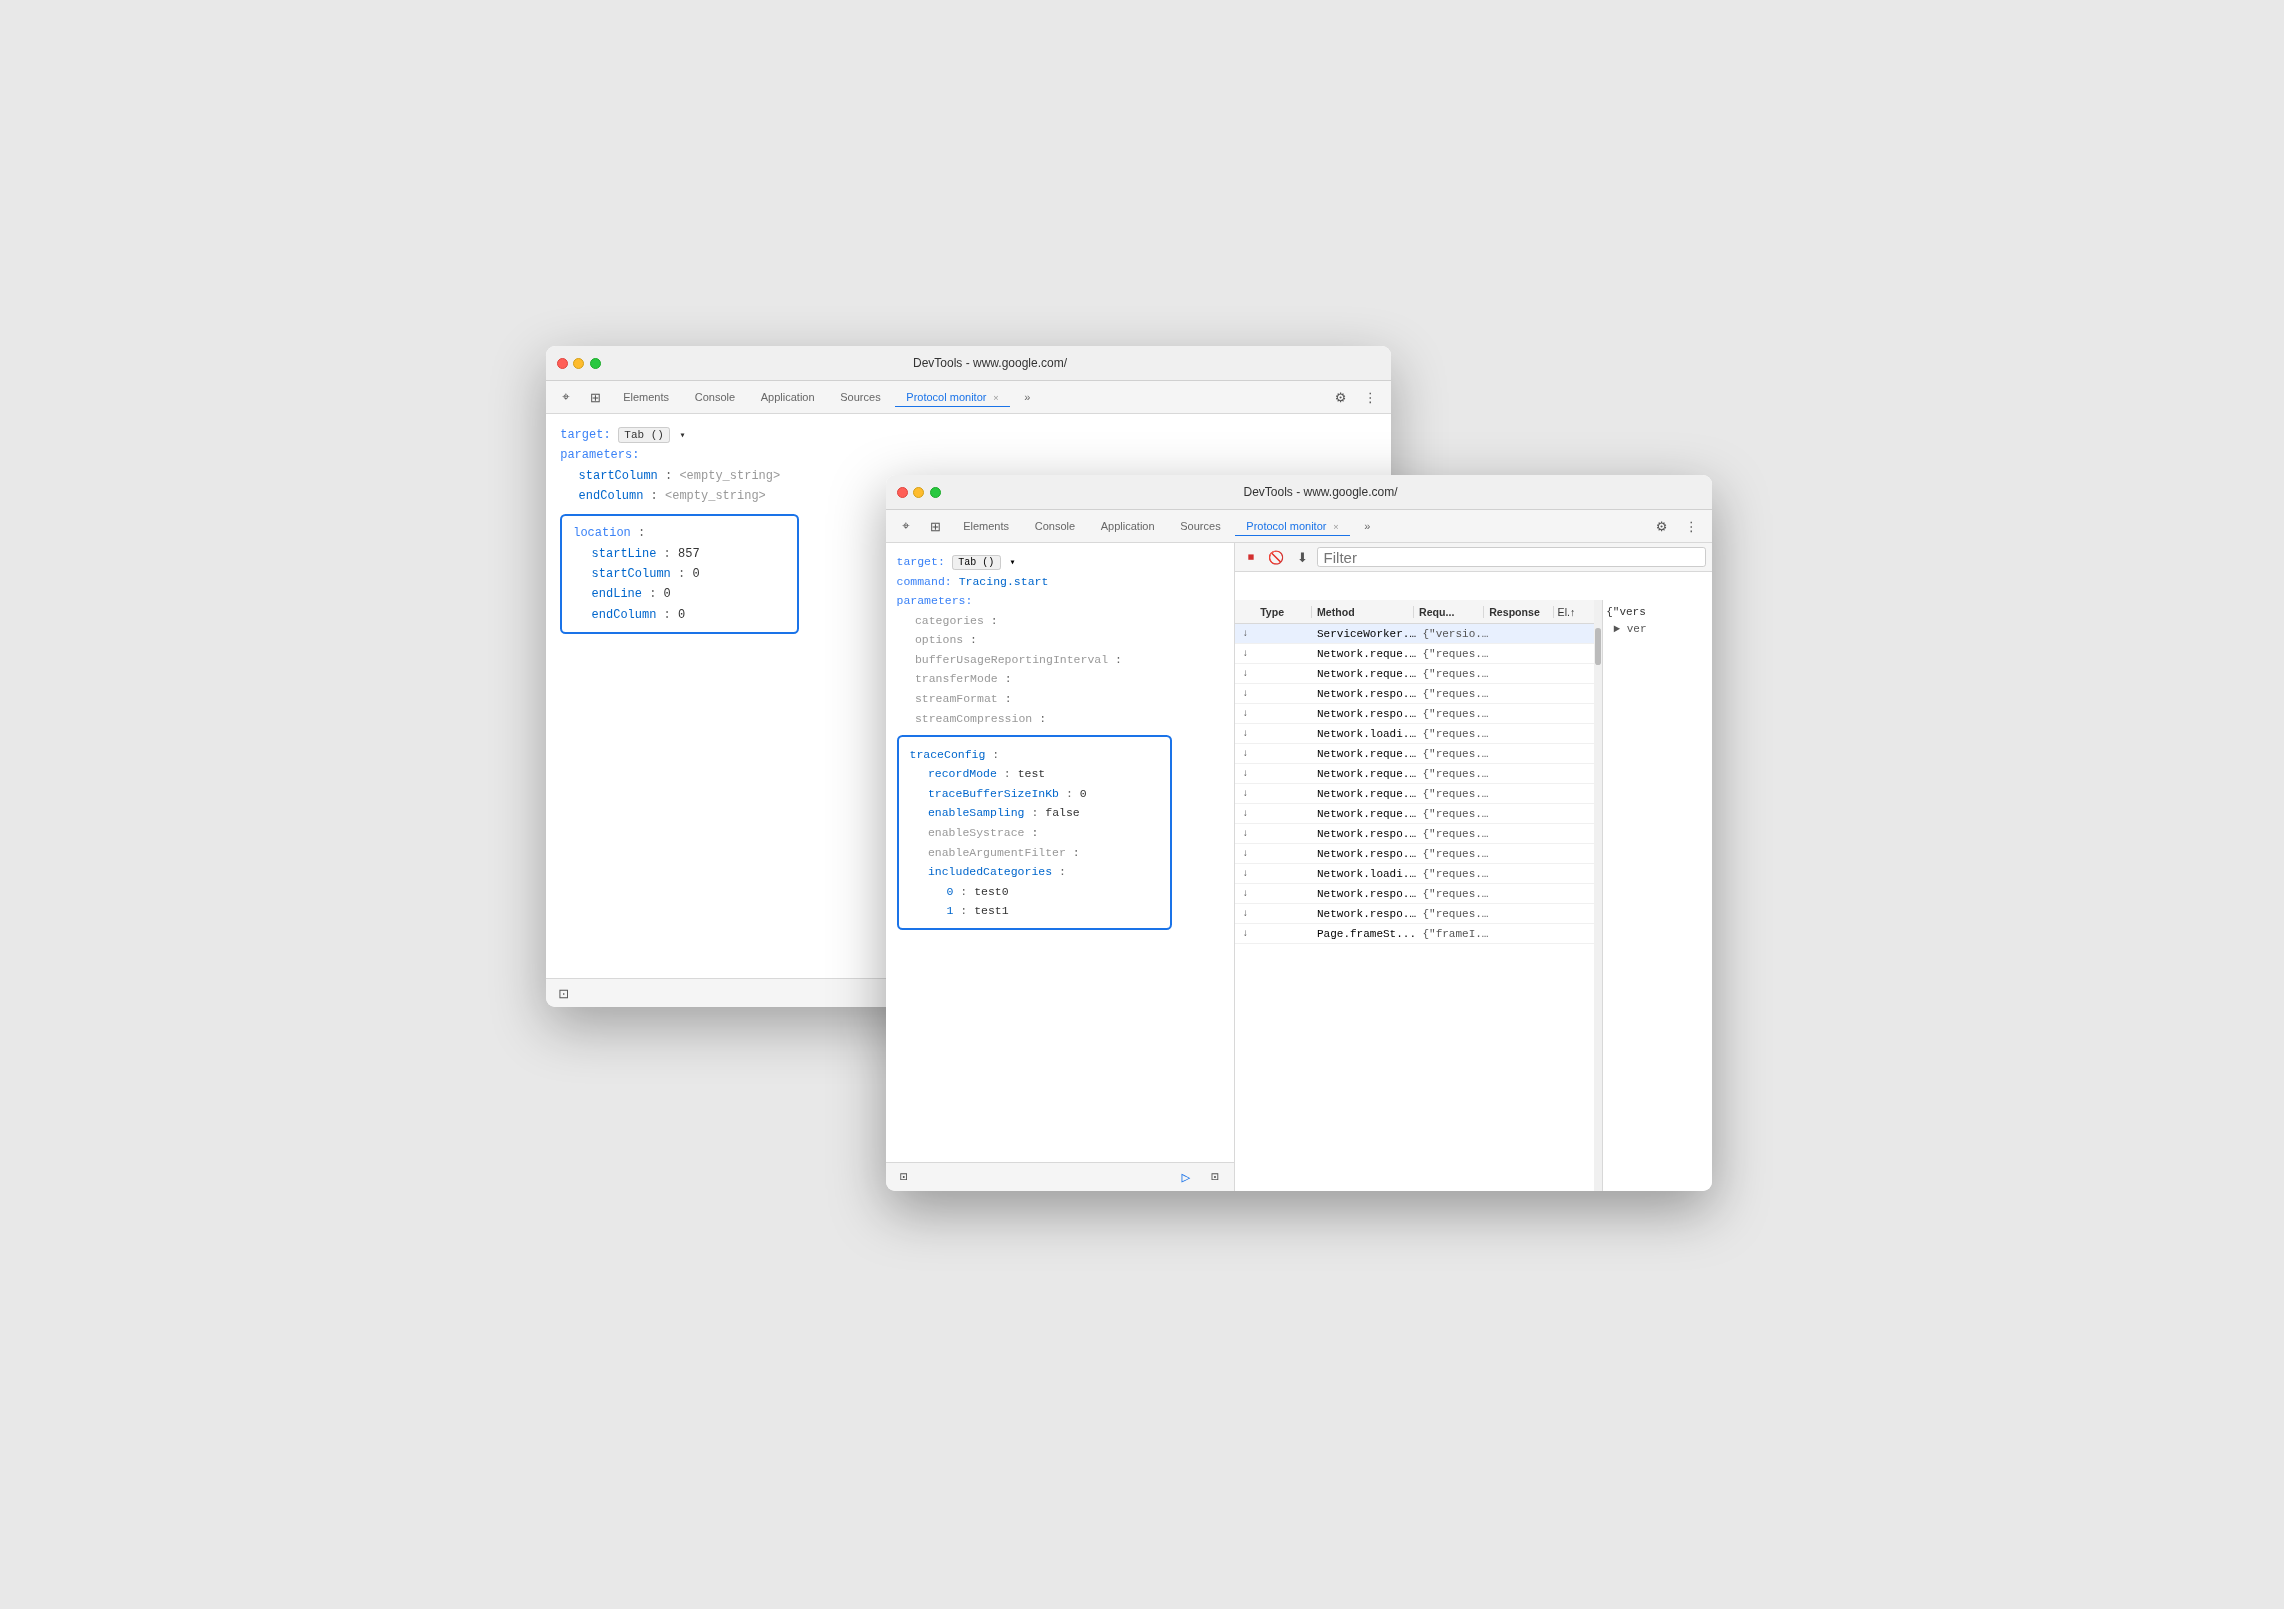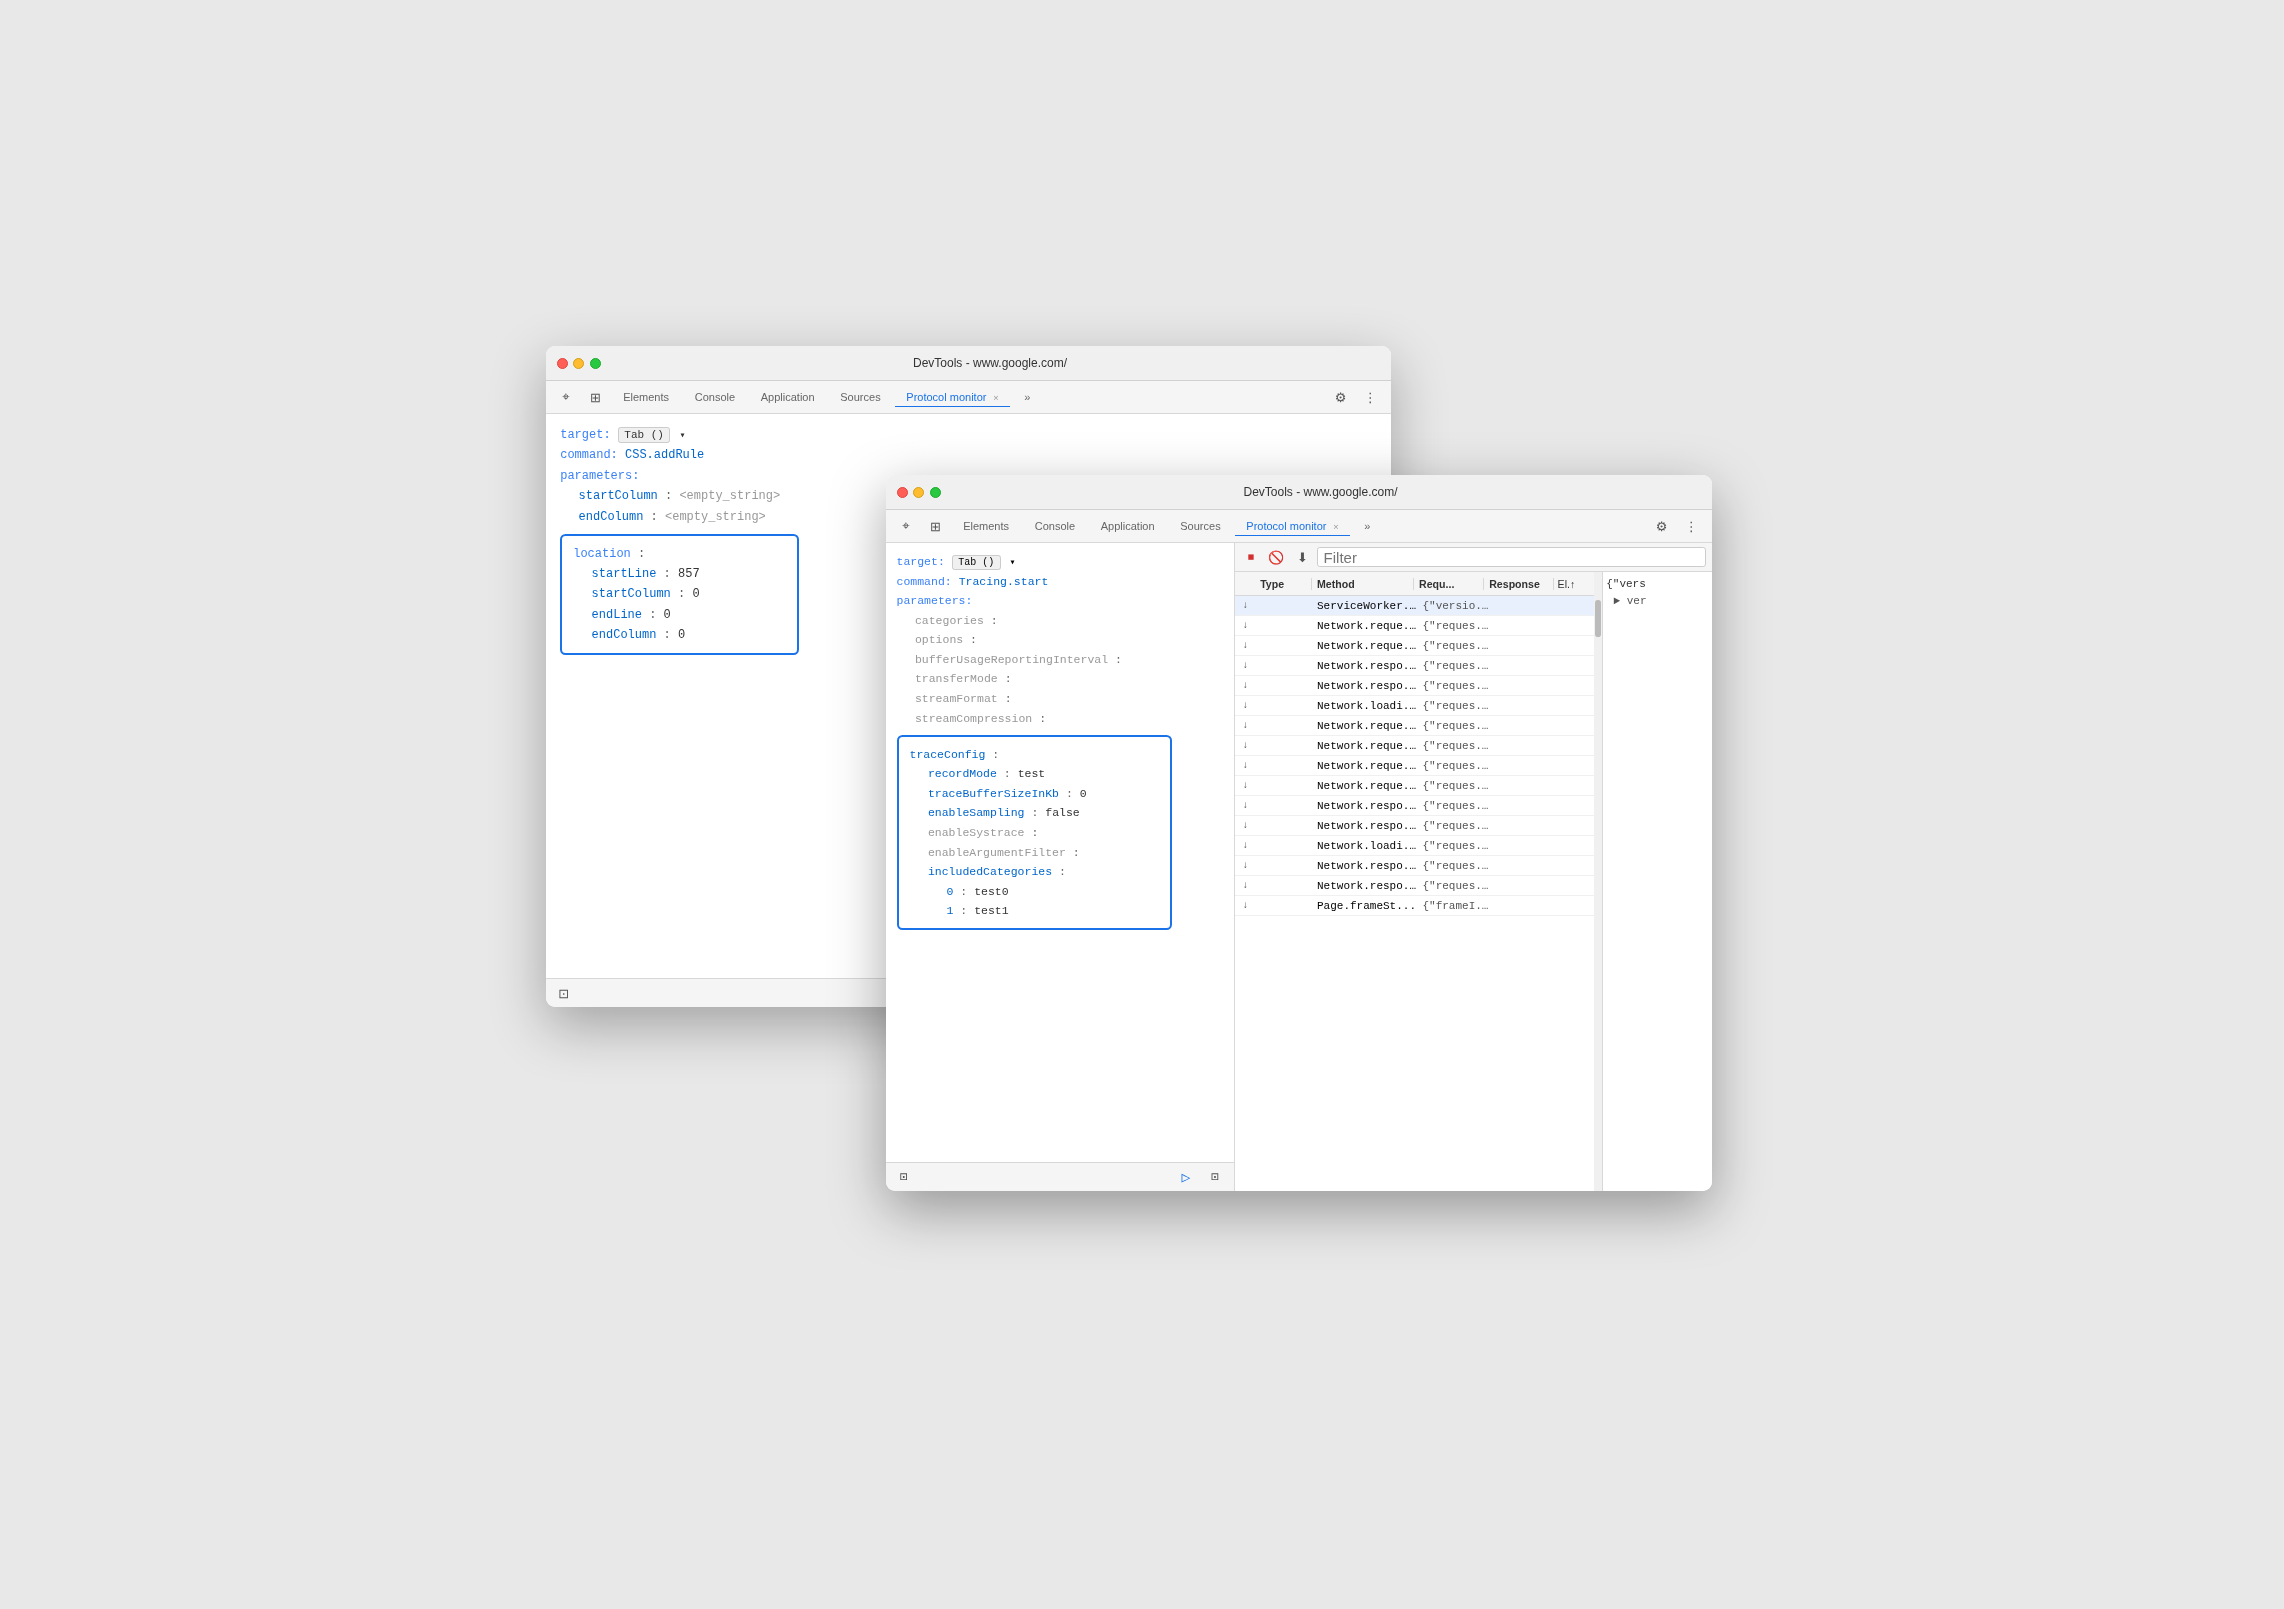--- a/index.html
+++ b/index.html
@@ -288,20 +288,21 @@
       padding: 3.7px;
       background: #fff;
       overflow: hidden;
       flex-shrink: 0;
     }
 
     .right-split {
       display: flex;
       flex: 1;
       overflow: hidden;
+      margin-top: 28px;
     }
 
     .scrollbar-indicator {
       width: 7.3px;
       background: #f0f0f0;
       position: relative;
       flex-shrink: 0;
     }
 
     .scrollbar-thumb {
@@ -379,25 +380,20 @@
     </div>
 
     <div class="content-area">
       <div class="line">
         <span class="param-key">target:</span>
         <span> </span>
         <span style="background:#f0f0f0; border:0.9px solid #ccc; border-radius:2.8px; padding:0.9px 5.5px; font-size:11px;">Tab ()</span>
         <span style="font-size:10px; margin-left:1.8px;">▾</span>
       </div>
       <div class="line">
-        <span class="param-key">command:</span>
-        <span> </span>
-        <span class="param-blue">CSS.addRule</span>
-      </div>
-      <div class="line">
         <span class="param-key">parameters:</span>
       </div>
       <div class="line indent1">
         <span class="param-blue">startColumn</span>
         <span class="param-label"> : </span>
         <span class="param-gray">&lt;empty_string&gt;</span>
       </div>
       <div class="line indent1">
         <span class="param-blue">endColumn</span>
         <span class="param-label"> : </span>

